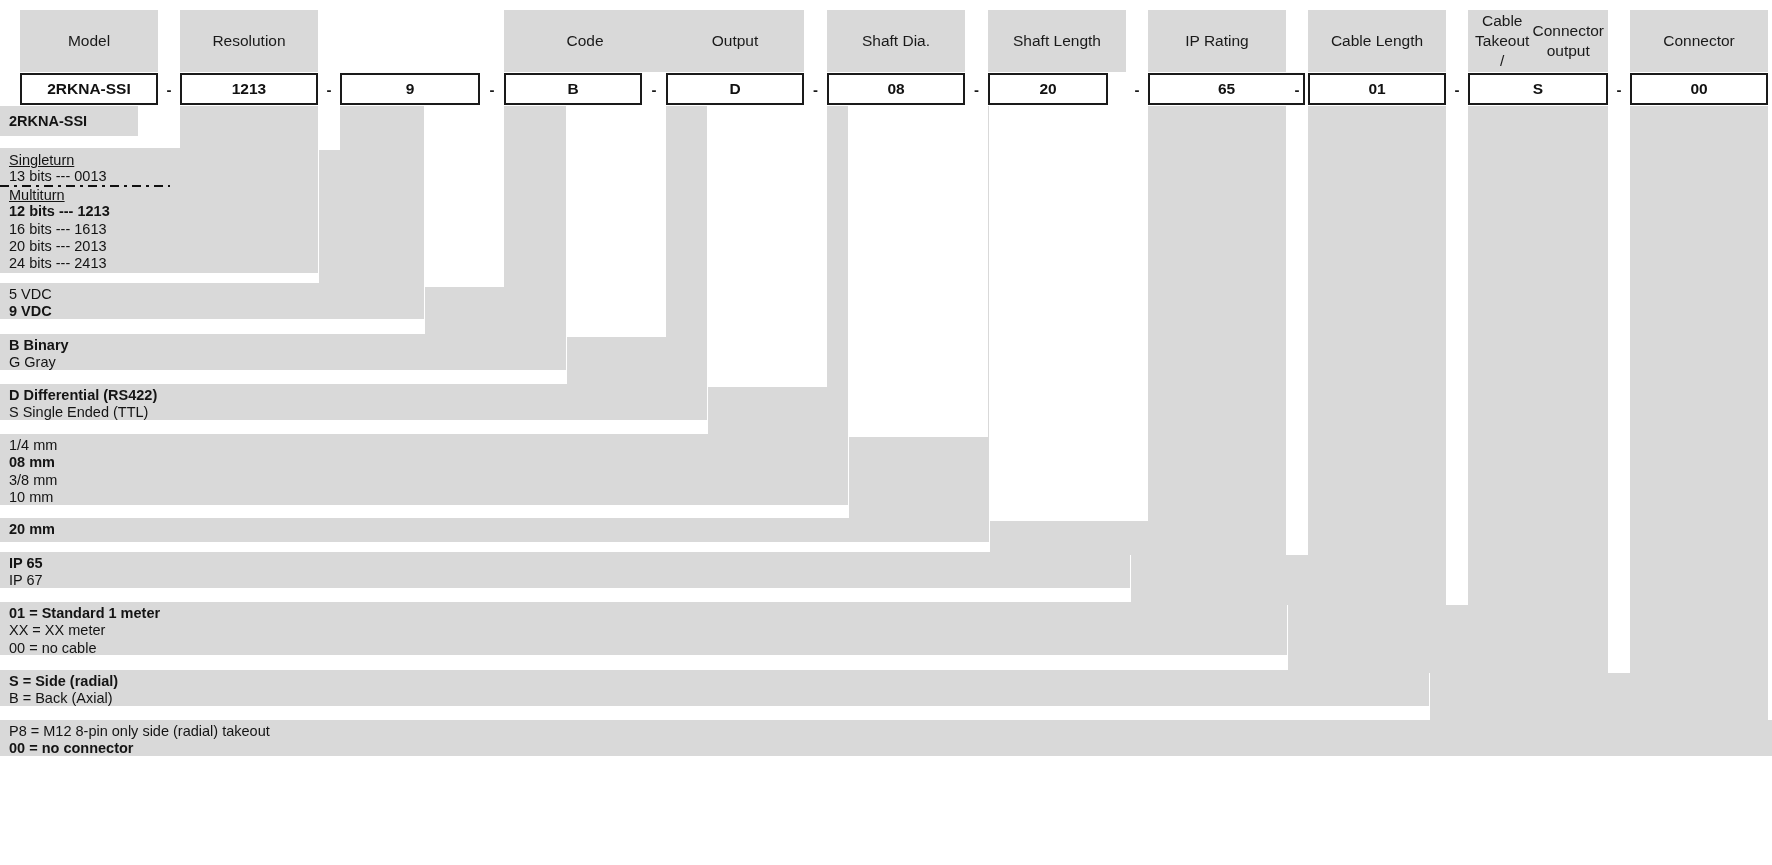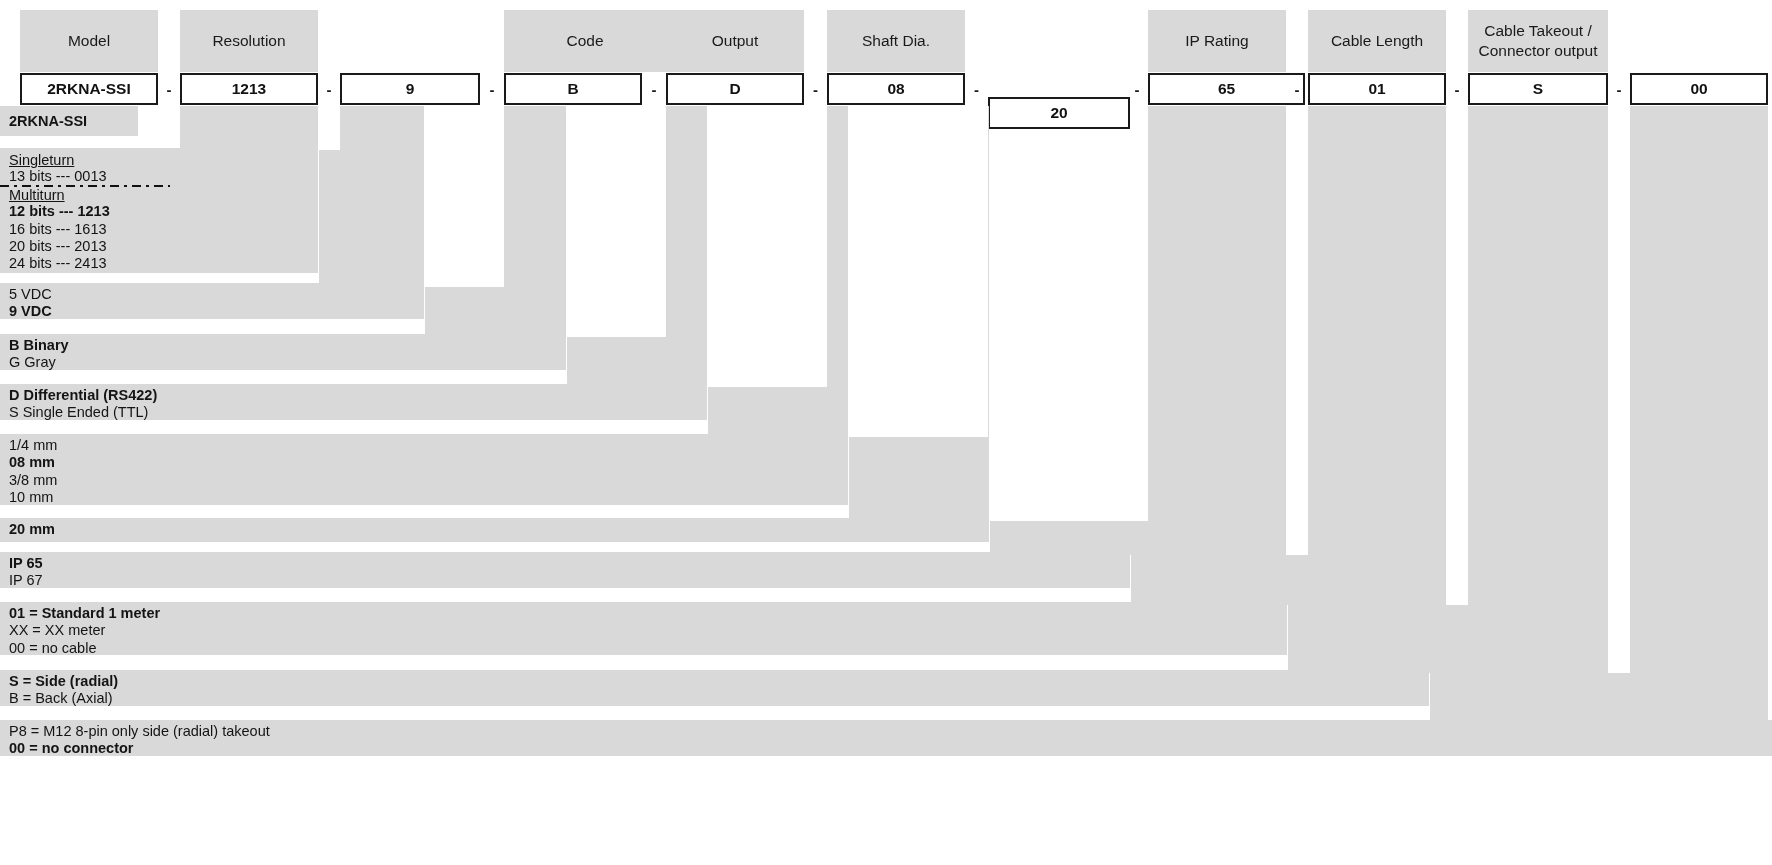--- a/index.html
+++ b/index.html
@@ -104,30 +104,36 @@
   </div>
   <div class="hdr" style="left:504px; top:10px; width:162px; height:62px;">
     <span>Code</span>
   </div>
   <div class="hdr" style="left:666px; top:10px; width:138px; height:62px;">
     <span>Output</span>
   </div>
   <div class="hdr" style="left:827px; top:10px; width:138px; height:62px;">
     <span>Shaft Dia.</span>
   </div>
+  <div class="hdr" style="left:988px; top:10px; width:138px; height:62px;">
+    <span>Shaft Length</span>
+  </div>
   <div class="hdr" style="left:1148px; top:10px; width:138px; height:62px;">
     <span>IP Rating</span>
   </div>
   <div class="hdr" style="left:1308px; top:10px; width:138px; height:62px;">
     <span>Cable Length</span>
   </div>
-  <div class="hdr" style="left:1468px; top:10px; width:140px; height:62px; flex-direction:column; justify-content:center;">
+  <div class="hdr" style="left:1468px; top:10px; width:140px; height:62px; flex-direction:row; justify-content:center;">
     <span>Cable Takeout /</span>
     <span>Connector output</span>
   </div>
+  <div class="hdr" style="left:1630px; top:10px; width:138px; height:62px;">
+    <span>Connector</span>
+  </div>
 
   <div class="valbox" style="left:20px; top:73px; width:138px; height:32px;">
     <span>2RKNA-SSI</span>
   </div>
   <div class="sep" style="left:158px; top:73px; width:22px; height:32px;">
     <span>-</span>
   </div>
 
   <div class="valbox" style="left:180px; top:73px; width:138px; height:32px;">
     <span>1213</span>
@@ -157,21 +163,21 @@
     <span>-</span>
   </div>
 
   <div class="valbox" style="left:827px; top:73px; width:138px; height:32px;">
     <span>08</span>
   </div>
   <div class="sep" style="left:965px; top:73px; width:23px; height:32px;">
     <span>-</span>
   </div>
 
-  <div class="valbox" style="left:988px; top:73px; width:142px; height:32px;margin-top:24px;">
+  <div class="valbox" style="left:988px; top:73px; width:120px; height:32px;">
     <span>20</span>
   </div>
   <div class="sep" style="left:1126px; top:73px; width:22px; height:32px;">
     <span>-</span>
   </div>
 
   <div class="valbox" style="left:1148px; top:73px; width:157px; height:32px;">
     <span>65</span>
   </div>
   <div class="sep" style="left:1286px; top:73px; width:22px; height:32px;">

